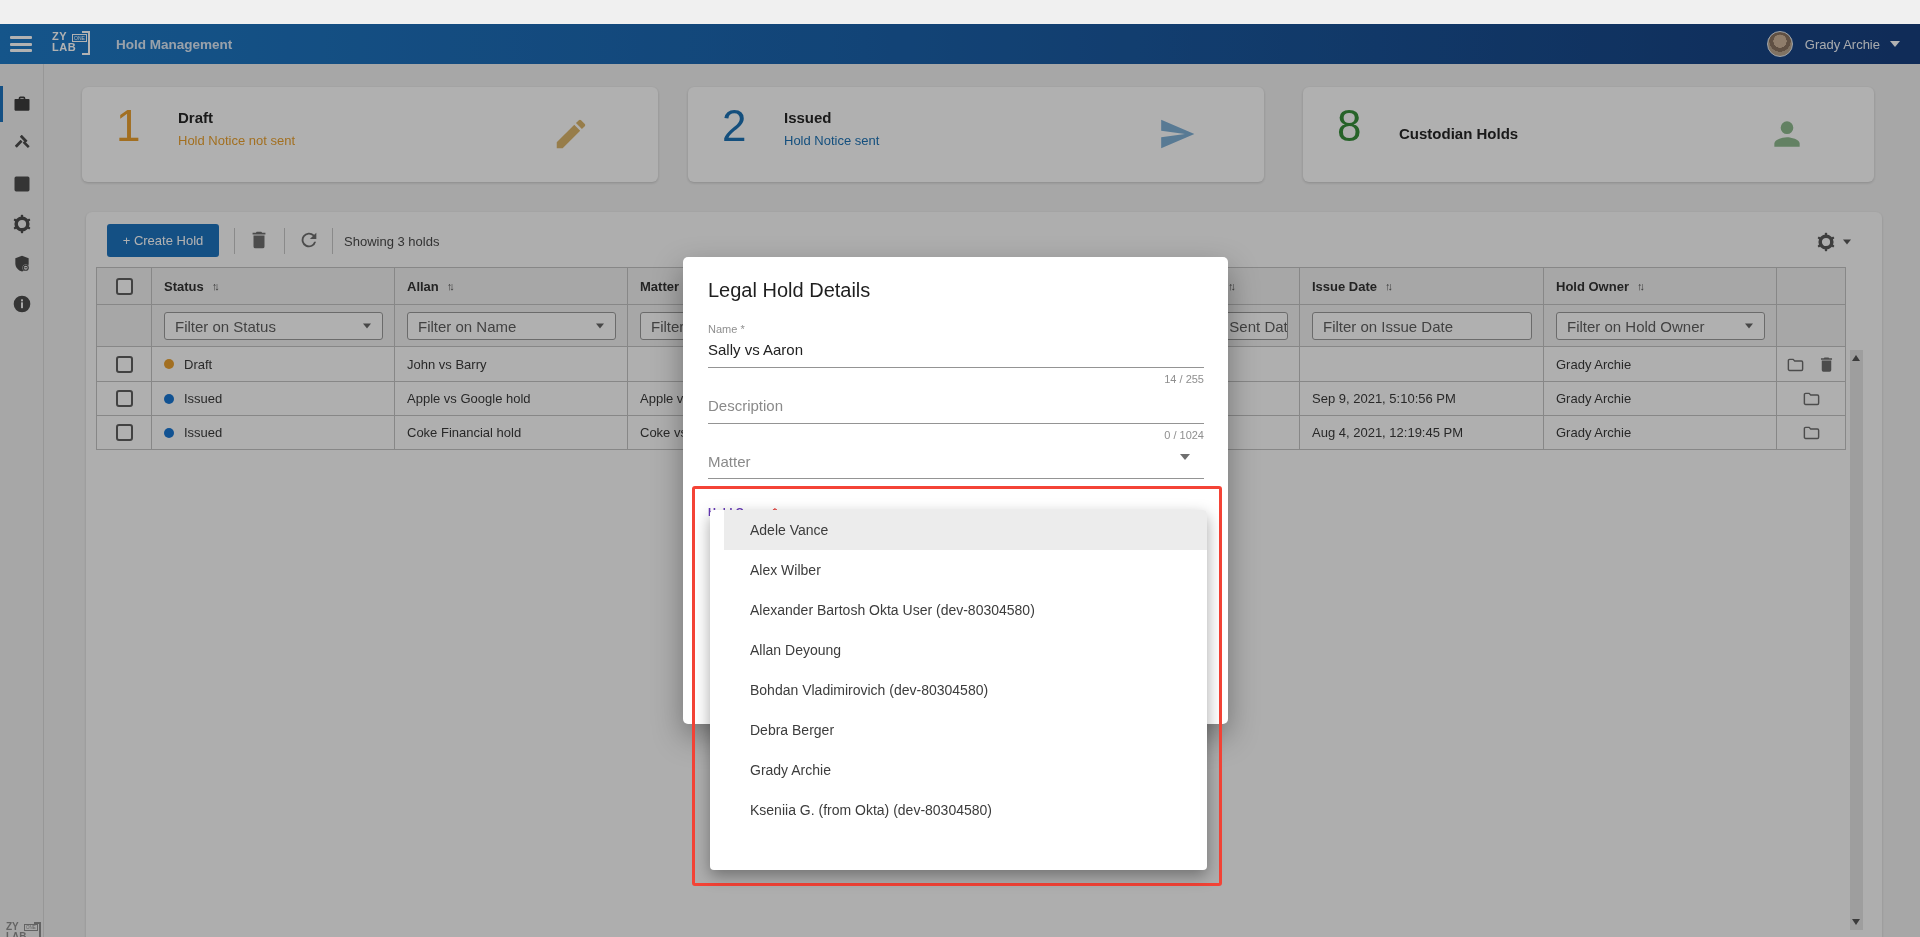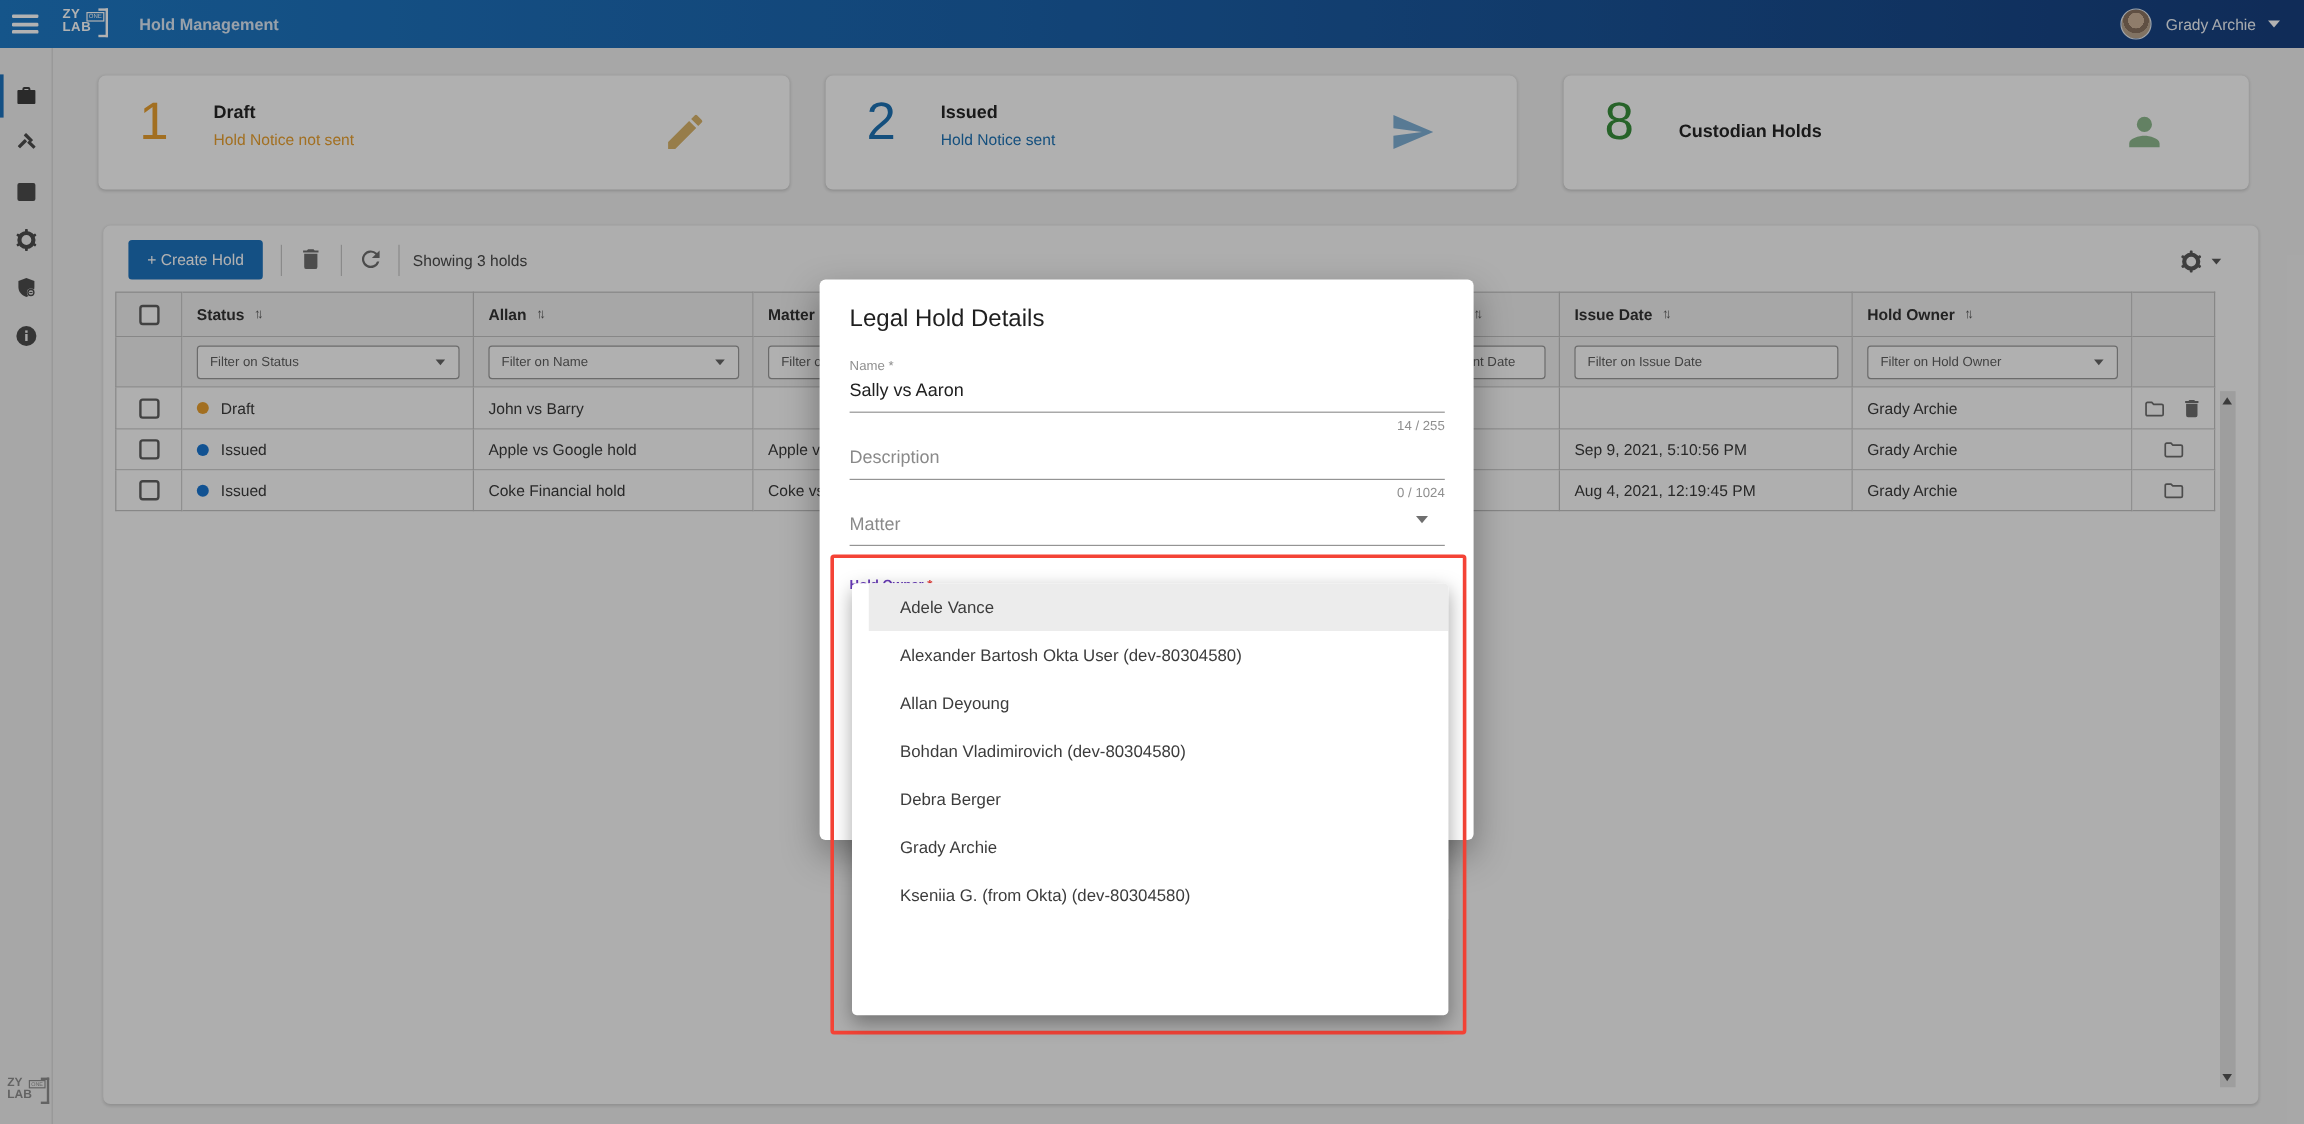--- a/index.html
+++ b/index.html
@@ -1,18 +1,18 @@
 <!DOCTYPE html>
 <html><head>
 <meta charset="utf-8">
 <style>
   * { margin:0; padding:0; box-sizing:border-box; }
   html,body { width:1920px; height:937px; overflow:hidden; }
   body { font-family:"Liberation Sans", sans-serif; background:#f0f0f0; position:relative; }
-  .abs { position:absolute; }
+  .abs { position:absolute;margin-top:24px; }
 
   
   #topbar { left:0; top:0; width:1920px; height:40px;
     background:linear-gradient(90deg,#1f7ac6 0%,#1b62ab 45%,#173f7e 100%);
     display:flex; align-items:center; z-index:1; }
   .hamburger { width:22px; height:16px; margin-left:10px; display:flex; flex-direction:column; justify-content:space-between; cursor:pointer; }
   .hamburger span { display:block; height:3px; background:#fff; border-radius:1px; }
   .logo { margin-left:18px; position:relative; width:40px; height:28px; color:#fff; }
   .logo .zy { position:absolute; left:2px; top:0; font-weight:bold; font-size:11px; letter-spacing:0.5px; }
   .logo .one { position:absolute; left:22px; top:4px; font-size:5px; border:1px solid #fff; padding:0 1px; }
@@ -61,21 +61,21 @@
   .th,.tf,.td { position:absolute; border-right:1px solid #c2c2c2; border-bottom:1px solid #c2c2c2; }
   .th { top:55px; height:38px; background:#efefef; border-top:1px solid #c2c2c2; display:flex; align-items:center; font-size:13px; font-weight:bold; color:#333; }
   .tf { top:93px; height:42px; background:#efefef; }
   .row1 { top:135px; } .row2 { top:170px; } .row3 { top:204px; }
   .td { height:35px; background:#fbfbfb; display:flex; align-items:center; font-size:13px; color:#3a3a3a; }
   .row2.td,.row3.td { height:34px; }
   .pad { padding-left:12px; }
   .sort { margin-left:8px; font-size:11px; color:#555; letter-spacing:-3px; font-weight:normal; }
   .cb { width:17px; height:17px; border:2px solid #5f5f5f; border-radius:3px; background:#fdfdfd; cursor:pointer; }
   .cbcell { justify-content:center; display:flex; align-items:center; border-left:1px solid #c2c2c2; }
-  .filterbox { position:absolute; top:7px; height:28px; background:#fdfdfd; border:1px solid #9a9a9a; border-radius:3px; font-size:11px; color:#5f5f5f; display:flex; align-items:center; padding:0 10px; cursor:pointer; overflow:hidden; white-space:nowrap; }
+  .filterbox { position:absolute; top:7px; height:28px; background:#fdfdfd; border:1px solid #9a9a9a; border-radius:3px; font-size:15px; color:#5f5f5f; display:flex; align-items:center; padding:0 10px; cursor:pointer; overflow:hidden; white-space:nowrap; }
   .filterbox .caret-down { margin-left:auto; border-top-color:#666; transform:scale(0.8); }
   .dot { width:10px; height:10px; border-radius:50%; margin-right:10px; }
   .dot-draft { background:#e8a030; } .dot-issued { background:#1976d2; }
   .rowicon { width:19px; height:19px; color:#6e6e6e; cursor:pointer; }
   .scrolltrack { position:absolute; left:1764px; top:138px; width:13px; height:580px; background:#e2e2e2; }
   .scrolltrack .up { position:absolute; left:2px; top:5px; width:0; height:0; border-left:4.5px solid transparent; border-right:4.5px solid transparent; border-bottom:6px solid #555; }
   .scrolltrack .down { position:absolute; left:2px; bottom:5px; width:0; height:0; border-left:4.5px solid transparent; border-right:4.5px solid transparent; border-top:6px solid #555; }
 
   
   #overlay { left:0; top:0; width:1920px; height:937px; background:rgba(0,0,0,0.30); z-index:10; }
@@ -409,19 +409,20 @@
 
   <div class="owner-label">
     <span>Hold Owner</span><span class="req"> *</span>
   </div>
 </div>
 
 <div id="redbox" class="abs"></div>
 
 <div id="dropdown" class="abs">
   <div class="opt selected">Adele Vance</div>
+  <div class="opt">Alex Wilber</div>
   <div class="opt">Alexander Bartosh Okta User (dev-80304580)</div>
   <div class="opt">Allan Deyoung</div>
   <div class="opt">Bohdan Vladimirovich (dev-80304580)</div>
   <div class="opt">Debra Berger</div>
   <div class="opt">Grady Archie</div>
   <div class="opt">Kseniia G. (from Okta) (dev-80304580)</div>
 </div>
 
 </body></html>

